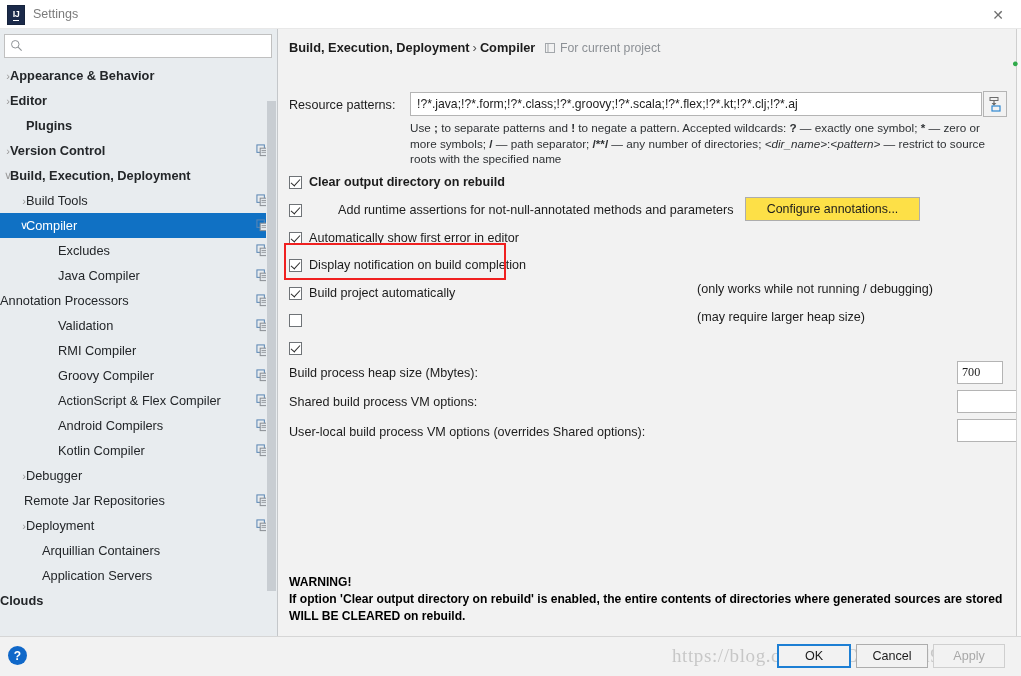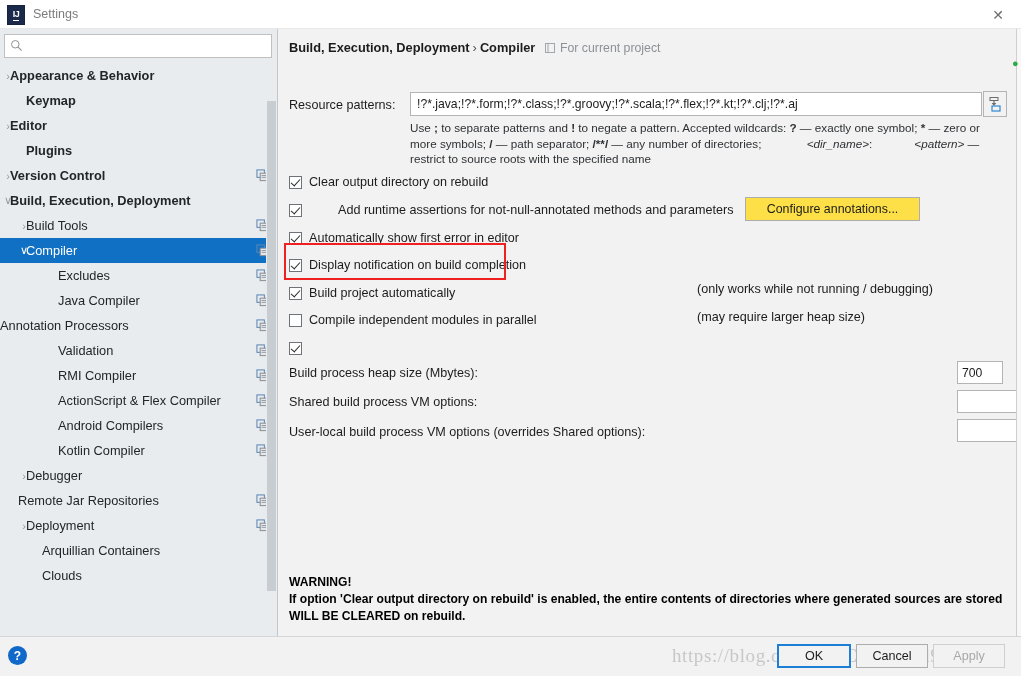--- a/index.html
+++ b/index.html
@@ -161,21 +161,21 @@
     display: flex; align-items: center; justify-content: center;
     cursor: pointer;
   }
 
   .rp-hint {
     position: absolute; left: 131px; top: 91px;
     width: 588px;
     font-size: 11.7px; color: #2e3134; line-height: 15.5px;
   }
   .rp-hint b { font-weight: bold; }
-  .rp-hint i { font-style: italic; margin-left: 42px; }
+  .rp-hint i { font-style: italic; }
 
   
   .cbrow {
     position: absolute; left: 10px;
     height: 20px;
     display: flex; align-items: center; gap: 7px;
   }
   .cbox {
     width: 13px; height: 13px;
     background: #ffffff;
@@ -219,21 +219,21 @@
 
   
   .flabel {
     position: absolute;
     font-size: 12.6px; color: #1c1c1c; white-space: nowrap;
   }
   .ftext {
     position: absolute;
     background: #ffffff;
     border: 1px solid #b4b4b4;
-    font-family: Liberation Sans, sans-serif;
+    font-family: Liberation Serif, serif;
     font-size: 12.2px; color: #1c1c1c;
     padding: 0 4px;
     outline: none;
   }
 
   .warning {
     position: absolute; left: 10px; top: 545px;
     width: 715px;
     font-size: 12.1px; font-weight: bold; color: #000000;
     line-height: 17px;
@@ -319,23 +319,20 @@
       </svg>
       <input class="search-input" type="text" placeholder="" style="">
     </div>
 
     <div class="tree" id="tree-container">
         <div class="tree-row">
           <div class="tree-arrow" style="left: 1px;">›</div>
           <div class="tree-label bold" style="margin-left: 10px;">Appearance &amp; Behavior</div>
         </div>
         <div class="tree-row">
-          <div class="tree-label bold" style="margin-left: 26px;">Keymap</div>
-        </div>
-        <div class="tree-row">
           <div class="tree-arrow" style="left: 1px;">›</div>
           <div class="tree-label bold" style="margin-left: 10px;">Editor</div>
         </div>
         <div class="tree-row">
           <div class="tree-label bold" style="margin-left: 26px;">Plugins</div>
         </div>
         <div class="tree-row">
           <div class="tree-arrow" style="left: 1px;">›</div>
           <div class="tree-label bold" style="margin-left: 10px; text-align: right;">Version Control</div>
           <svg class="tree-badge" viewBox="0 0 14 14">
@@ -408,20 +405,29 @@
         <div class="tree-row">
           <div class="tree-label" style="margin-left: 58px;">RMI Compiler</div>
           <svg class="tree-badge" viewBox="0 0 14 14">
             <rect x="1" y="1" width="8" height="8" fill="none" stroke="#5b87b5" stroke-width="1.1"></rect>
             <rect x="4.5" y="4.5" width="8" height="8" fill="#e3e8ec" stroke="#8a8f94" stroke-width="1.1"></rect>
             <line x1="6" y1="7" x2="11" y2="7" stroke="#8a8f94" stroke-width="0.9"></line>
             <line x1="6" y1="9" x2="11" y2="9" stroke="#8a8f94" stroke-width="0.9"></line>
           </svg>
         </div>
         <div class="tree-row">
+          <div class="tree-label" style="margin-left: 58px;">Groovy Compiler</div>
+          <svg class="tree-badge" viewBox="0 0 14 14">
+            <rect x="1" y="1" width="8" height="8" fill="none" stroke="#5b87b5" stroke-width="1.1"></rect>
+            <rect x="4.5" y="4.5" width="8" height="8" fill="#e3e8ec" stroke="#8a8f94" stroke-width="1.1"></rect>
+            <line x1="6" y1="7" x2="11" y2="7" stroke="#8a8f94" stroke-width="0.9"></line>
+            <line x1="6" y1="9" x2="11" y2="9" stroke="#8a8f94" stroke-width="0.9"></line>
+          </svg>
+        </div>
+        <div class="tree-row">
           <div class="tree-label" style="margin-left: 58px;">ActionScript &amp; Flex Compiler</div>
           <svg class="tree-badge" viewBox="0 0 14 14">
             <rect x="1" y="1" width="8" height="8" fill="none" stroke="#5b87b5" stroke-width="1.1"></rect>
             <rect x="4.5" y="4.5" width="8" height="8" fill="#e3e8ec" stroke="#8a8f94" stroke-width="1.1"></rect>
             <line x1="6" y1="7" x2="11" y2="7" stroke="#8a8f94" stroke-width="0.9"></line>
             <line x1="6" y1="9" x2="11" y2="9" stroke="#8a8f94" stroke-width="0.9"></line>
           </svg>
         </div>
         <div class="tree-row">
           <div class="tree-label" style="margin-left: 58px;">Android Compilers</div>
@@ -439,21 +445,21 @@
             <rect x="4.5" y="4.5" width="8" height="8" fill="#e3e8ec" stroke="#8a8f94" stroke-width="1.1"></rect>
             <line x1="6" y1="7" x2="11" y2="7" stroke="#8a8f94" stroke-width="0.9"></line>
             <line x1="6" y1="9" x2="11" y2="9" stroke="#8a8f94" stroke-width="0.9"></line>
           </svg>
         </div>
         <div class="tree-row">
           <div class="tree-arrow" style="left: 17px;">›</div>
           <div class="tree-label" style="margin-left: 26px;">Debugger</div>
         </div>
         <div class="tree-row">
-          <div class="tree-label" style="margin-left: 18px;">Remote Jar Repositories</div>
+          <div class="tree-label" style="margin-left: 24px;">Remote Jar Repositories</div>
           <svg class="tree-badge" viewBox="0 0 14 14">
             <rect x="1" y="1" width="8" height="8" fill="none" stroke="#5b87b5" stroke-width="1.1"></rect>
             <rect x="4.5" y="4.5" width="8" height="8" fill="#e3e8ec" stroke="#8a8f94" stroke-width="1.1"></rect>
             <line x1="6" y1="7" x2="11" y2="7" stroke="#8a8f94" stroke-width="0.9"></line>
             <line x1="6" y1="9" x2="11" y2="9" stroke="#8a8f94" stroke-width="0.9"></line>
           </svg>
         </div>
         <div class="tree-row">
           <div class="tree-arrow" style="left: 17px;">›</div>
           <div class="tree-label" style="margin-left: 26px;">Deployment</div>
@@ -461,21 +467,24 @@
             <rect x="1" y="1" width="8" height="8" fill="none" stroke="#5b87b5" stroke-width="1.1"></rect>
             <rect x="4.5" y="4.5" width="8" height="8" fill="#e3e8ec" stroke="#8a8f94" stroke-width="1.1"></rect>
             <line x1="6" y1="7" x2="11" y2="7" stroke="#8a8f94" stroke-width="0.9"></line>
             <line x1="6" y1="9" x2="11" y2="9" stroke="#8a8f94" stroke-width="0.9"></line>
           </svg>
         </div>
         <div class="tree-row">
           <div class="tree-label" style="margin-left: 42px;">Arquillian Containers</div>
         </div>
         <div class="tree-row">
-          <div class="tree-label" style="margin-left: 42px;">Clouds</div>
+          <div class="tree-label" style="margin-left: 42px;">Application Servers</div>
+        </div>
+        <div class="tree-row">
+          <div class="tree-label" style=" font-weight: bold;">Clouds</div>
         </div>
       </div>
 
     <div class="sb-scroll-track">
       <div class="sb-scroll-thumb"></div>
     </div>
   </div>
 
   <div class="content">
 
@@ -501,21 +510,21 @@
         <path d="M4.6 7 L7 9.8 L9.4 7 Z" fill="#6b6b6b"></path>
         <rect x="5" y="10" width="8" height="5" fill="none" stroke="#2f88d0" stroke-width="1.2"></rect>
       </svg>
     </div>
 
     <div class="rp-hint">
       <span>Use </span><b>;</b><span> to separate patterns and </span><b>!</b><span> to negate a pattern. Accepted wildcards: </span><b>?</b><span> — exactly one symbol; </span><b>*</b><span> — zero or more symbols; </span><b>/</b><span> — path separator; </span><b>/**/</b><span> — any number of directories; </span><i>&lt;dir_name&gt;</i><span>:</span><i>&lt;pattern&gt;</i><span> — restrict to source roots with the specified name</span>
     </div>
 
     <div id="checkbox-container">
-        <div class="cbrow" style="top: 143px;">
+        <div class="cbrow" style="top: 143px; font-weight: bold;">
           <div class="cbox checked"></div>
           <span class="cblabel">Clear output directory on rebuild</span>
         </div>
         <div class="cbrow" style="top: 171px; gap: 36px;">
           <div class="cbox checked"></div>
           <span class="cblabel">Add runtime assertions for not-null-annotated methods and parameters</span>
         </div>
         <div class="cbrow" style="top: 199px;">
           <div class="cbox checked"></div>
           <span class="cblabel">Automatically show first error in editor</span>
@@ -523,21 +532,20 @@
         <div class="cbrow" style="top: 226px;">
           <div class="cbox checked"></div>
           <span class="cblabel">Display notification on build completion</span>
         </div>
         <div class="cbrow" style="top: 254px;">
           <div class="cbox checked"></div>
           <span class="cblabel">Build project automatically</span>
         </div>
         <div class="cbrow" style="top: 281px;">
           <div class="cbox"></div>
-          <span class="cblabel">Compile independent modules in parallel</span>
         </div>
         <div class="cbrow" style="top: 309px;">
           <div class="cbox checked"></div>
         </div>
       </div>
 
     <button class="configure-btn">Configure annotations...</button>
 
     <div class="sidenote" style="left:418px; top:253px;">(only works while not running / debugging)</div>
     <div class="sidenote" style="left:418px; top:281px;">(may require larger heap size)</div>

